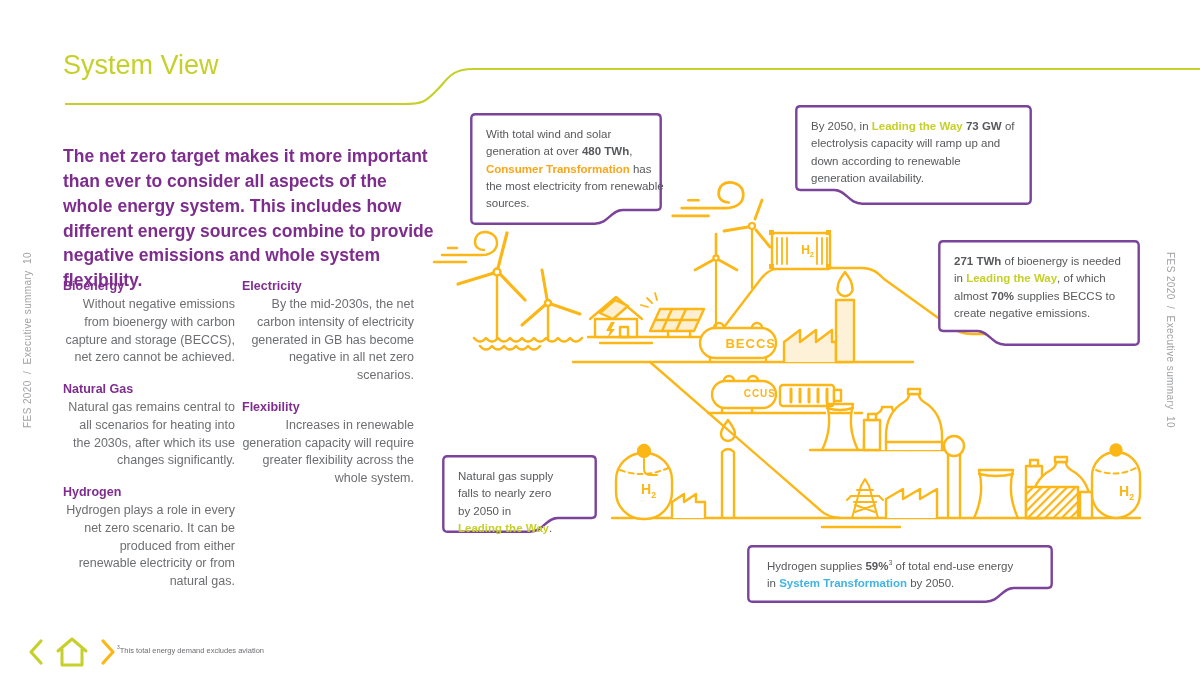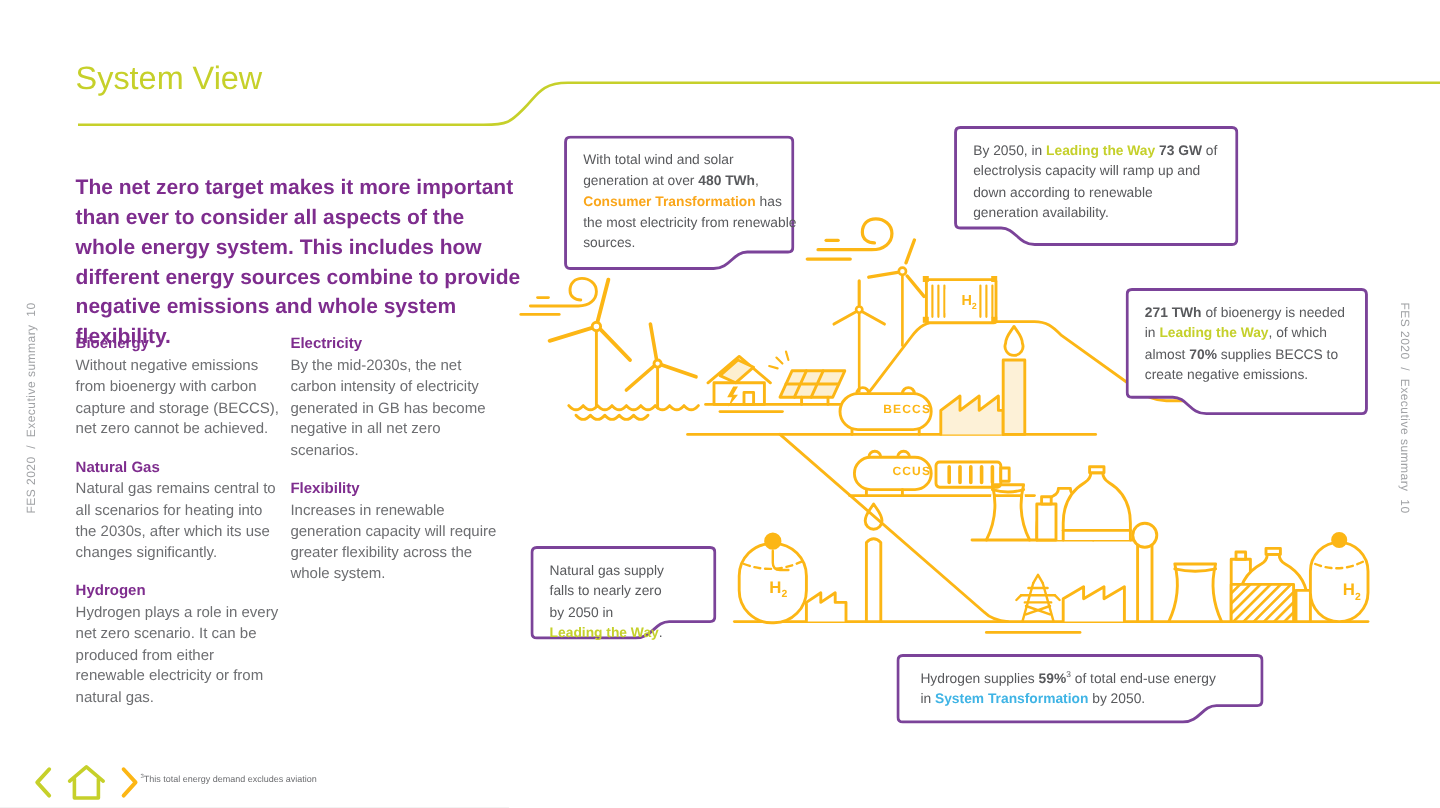--- a/index.html
+++ b/index.html
@@ -9,21 +9,21 @@
   .title{position:absolute;left:63px;top:50px;font-size:27px;font-weight:400;color:#c6d02a;}
   .intro{position:absolute;left:63px;top:144px;width:372px;font-size:17.5px;line-height:1.42;
          font-weight:bold;color:#7e2d8e;}
   
   .topcurve{position:absolute;left:0;top:0;}
   
   .col{position:absolute;top:279px;width:172px;}
   .col-1{left:63px;} .col-2{left:242px;}
   .term{margin-bottom:15px;}
   .term-h{font-size:12.5px;font-weight:bold;color:#7e2d8e;margin-bottom:3px;}
-  .term-b{font-size:12.5px;line-height:1.42;color:#6d6e71;}
+  .term-b{font-size:12.5px;line-height:1.42;color:#6d6e71;text-align:right;}
   
   .vlabel{position:absolute;font-size:10px;color:#9fa1a4;white-space:pre;letter-spacing:.4px;}
   .vlabel-left{left:27px;top:340px;transform:translate(-50%,-50%) rotate(-90deg);}
   .vlabel-right{left:1170px;top:340px;transform:translate(-50%,-50%) rotate(90deg);}
   
   .illus{position:absolute;left:430px;top:165px;width:730px;height:375px;}
   .il-label{position:absolute;color:#fcb615;font-weight:bold;text-align:right;line-height:1;}
   .il-label sub{font-size:.62em;}
   
   .callout{position:absolute;z-index:5;}
@@ -240,21 +240,21 @@
       <g>
         <rect x="1080" y="492" width="12" height="26" fill="#fff"></rect>
         <rect x="1092" y="452" width="48" height="66" rx="24" fill="#fff"></rect>
         <circle cx="1116" cy="450" r="5.5" fill="#fcb615"></circle>
         <path d="M1096,470 Q1116,478 1136,468" stroke-dasharray="5 4" stroke-width="2"></path>
       </g>
     </g>
   </svg>
 
   <div class="il-label" style="left:788px;top:244px;width:26px;font-size:12px;"><span>H</span><sub>2</sub></div>
-  <div class="il-label" style="left:700px;top:337px;width:76px;font-size:10px;letter-spacing:1px;">BECCS</div>
+  <div class="il-label" style="left:700px;top:337px;width:76px;font-size:13px;letter-spacing:1px;">BECCS</div>
   <div class="il-label" style="left:712px;top:389px;width:64px;font-size:10px;letter-spacing:1px;">CCUS</div>
   <div class="il-label" style="left:620px;top:482px;width:36px;font-size:14px;"><span>H</span><sub>2</sub></div>
   <div class="il-label" style="left:1098px;top:484px;width:36px;font-size:14px;"><span>H</span><sub>2</sub></div>
 
   <div class="callout" style="left:470px;top:113px;width:212px;height:112px;">
     <svg aria-hidden="true" width="192" height="112" viewBox="0 0 192 112">
         <path fill="#ffffff" stroke="#7b4399" stroke-width="2.4" d="M5.3,1.3 H186.7 Q190.7,1.3 190.7,5.3 V93 Q190.7,97 186.7,97 H152.7 C140.7,97 138.7,110.7 124.69999999999999,110.7 H5.3 Q1.3,110.7 1.3,106.7 V5.3 Q1.3,1.3 5.3,1.3 Z"></path>
       </svg>
     <div class="co-text"><span>With total wind and solar generation at over </span><b>480 TWh</b><span>, </span><span class="sc-orange">Consumer Transformation</span><span> has the most electricity from renewable sources.</span></div>
   </div>

